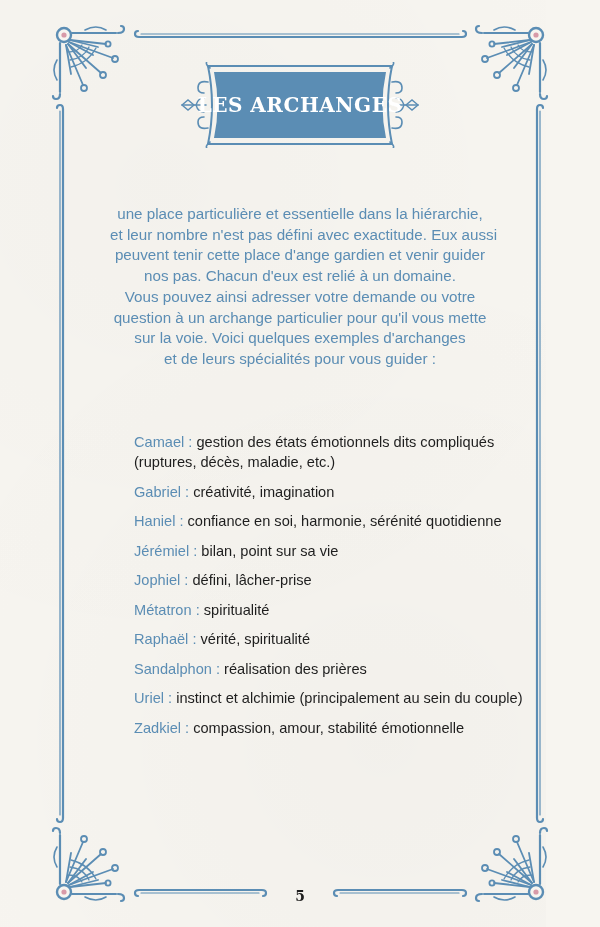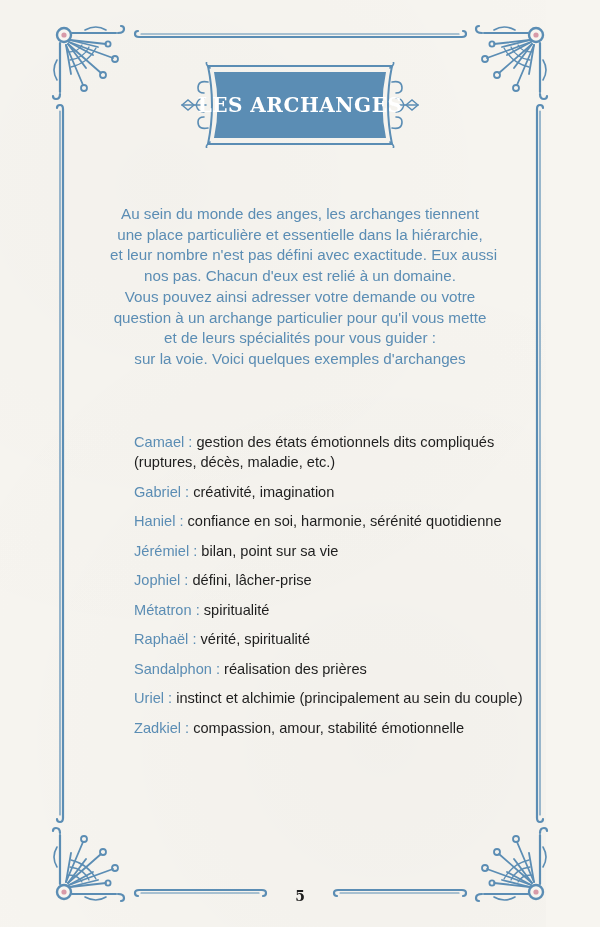--- a/index.html
+++ b/index.html
@@ -179,28 +179,28 @@
         <path d="M240 43 L234 38 L228 43 L234 48 Z" stroke-width="1.4"></path>
         <path d="M218 36 q6 0 8 7 q-2 7 -8 7" stroke-width="1.4"></path>
       </g>
 
       <path d="M36 10 L208 10 Q201 43 208 76 L36 76 Q43 43 36 10 Z" fill="#5b8db4"></path>
     </svg>
     <div class="title-text">LES ARCHANGES</div>
   </div>
 
   <div class="intro">
-    <span class="line">Au sein du monde des anges, les archanges tiennent</span>
     <span class="line">une place particulière et essentielle dans la hiérarchie,</span>
     <span class="line">et leur nombre n'est pas défini avec exactitude. Eux aussi</span>
+    <span class="line">peuvent tenir cette place d'ange gardien et venir guider</span>
     <span class="line">nos pas. Chacun d'eux est relié à un domaine.</span>
     <span class="line">Vous pouvez ainsi adresser votre demande ou votre</span>
     <span class="line">question à un archange particulier pour qu'il vous mette</span>
+    <span class="line">sur la voie. Voici quelques exemples d'archanges</span>
     <span class="line">et de leurs spécialités pour vous guider :</span>
-    <span class="line">sur la voie. Voici quelques exemples d'archanges</span>
   </div>
 
   <div class="list">
     <p class="item">
       <span class="name">Camael :</span><span> gestion des états émotionnels dits compliqués</span><br>
       <span>(ruptures, décès, maladie, etc.)</span>
     </p>
     <p class="item">
       <span class="name">Gabriel :</span><span> créativité, imagination</span>
     </p>

